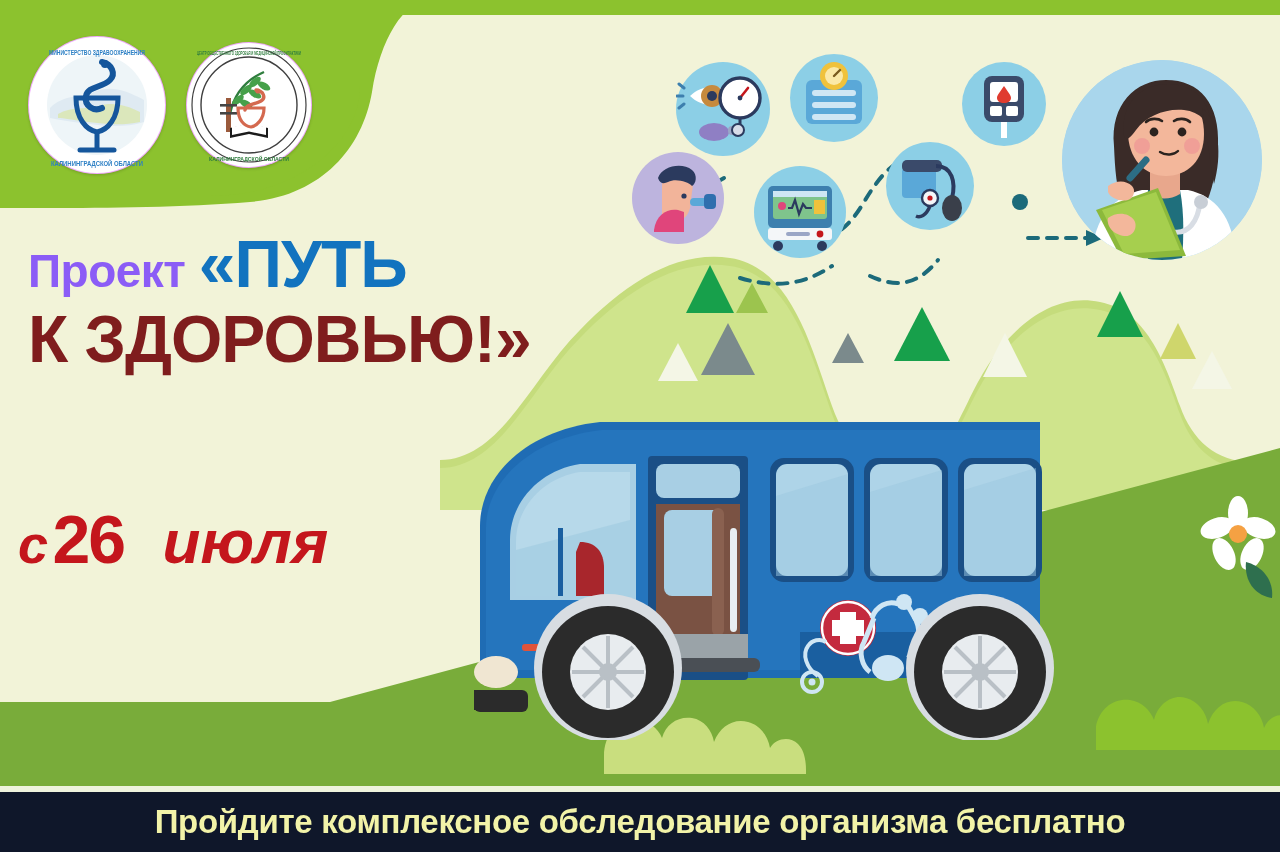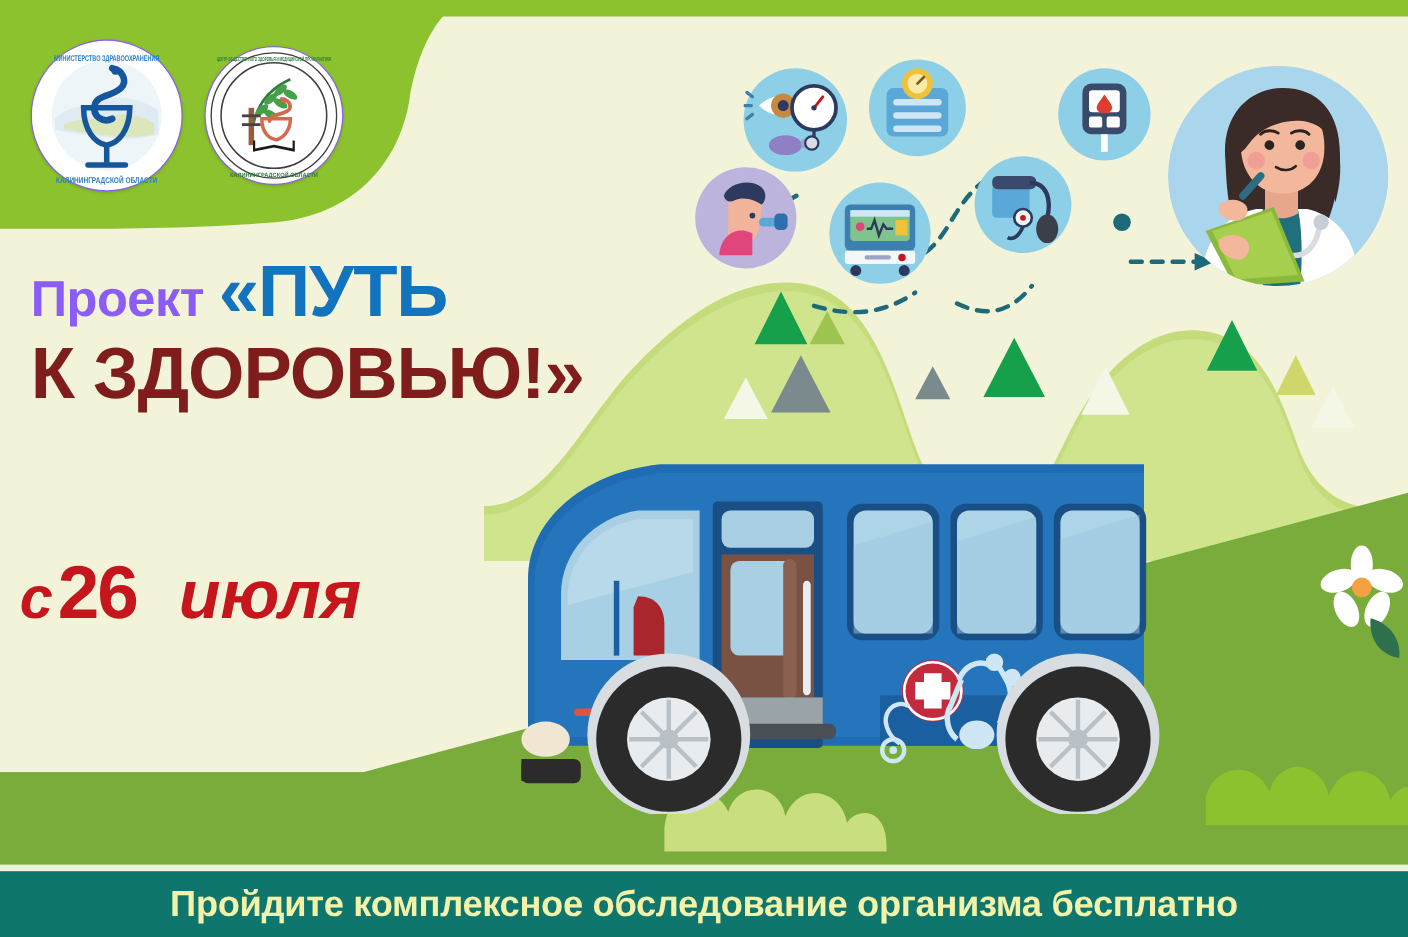--- a/index.html
+++ b/index.html
@@ -24,21 +24,21 @@
   }
   #header-band-2 {
     left: 0; top: -200px;
     width: 1280px; height: 215px;
     background: #8cc22e;
   }
 
   
   .emblem {
     border-radius: 50%;
-    background: #8b5cf6;
+    background: #f0abfc;
     box-shadow: 0 1px 3px rgba(0,0,0,0.18);
   }
   #emblem-1 { left: 28px; top: 36px; width: 138px; height: 138px; }
   #emblem-2 { left: 186px; top: 42px; width: 126px; height: 126px; }
 
   
   #headline-block { left: 28px; top: 226px; width: 620px; }
   .line-proekt {
     font-size: 50px;
     font-weight: bold;
@@ -81,21 +81,21 @@
   .date-num {
     font-size: 68px;
     font-style: normal;
     letter-spacing: -2px;
   }
   .date-month { font-size: 62px; margin-left: 34px; }
 
   
   #banner {
     left: 0; top: 792px; width: 1280px; height: 60px;
-    background: #0f766e;
+    background: #0f172a;
     display: flex;
     align-items: center;
     justify-content: center;
   }
   #banner-text {
     font-size: 33px;
     font-weight: bold;
     color: #f2f3a8;
     letter-spacing: -0.3px;
     white-space: nowrap;

